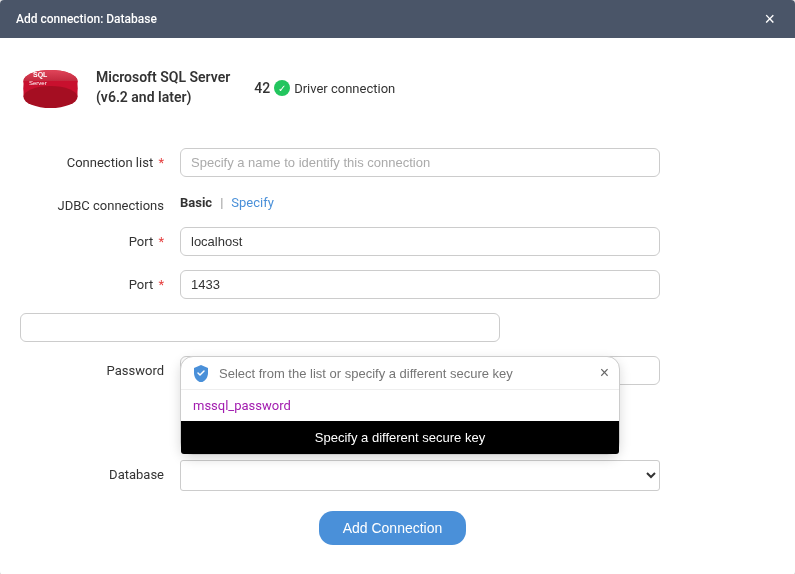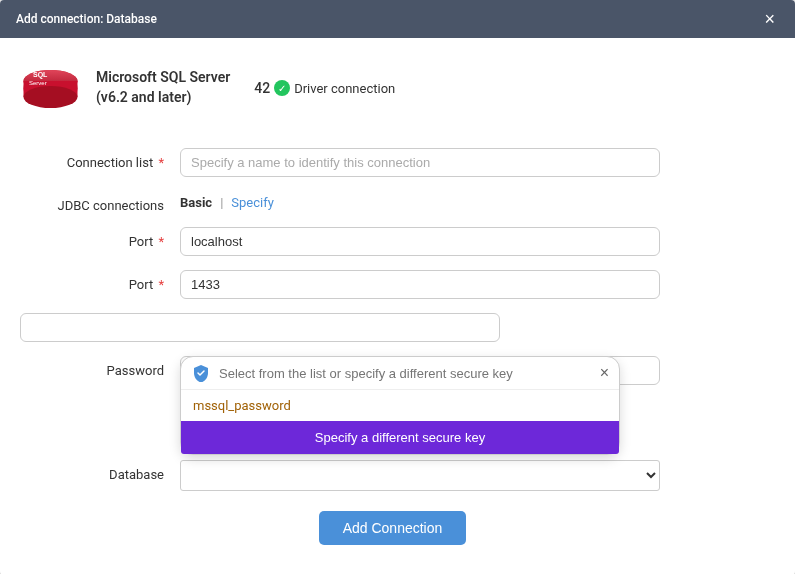--- a/index.html
+++ b/index.html
@@ -192,25 +192,25 @@
       border: none;
       color: #666;
       cursor: pointer;
       font-size: 16px;
       padding: 0;
       line-height: 1;
     }
     .secure-key-option {
       padding: 8px 12px;
       font-size: 13px;
-      color: #a16207;
+      color: #a21caf;
       cursor: pointer;
     }
     .secure-key-btn {
-      background: #6d28d9;
+      background: #000000;
       color: #fff;
       border: none;
       width: 100%;
       padding: 9px 12px;
       text-align: center;
       font-size: 13px;
       cursor: pointer;
       border-radius: 0 0 3px 3px;
     }
     .database-select {
@@ -229,21 +229,21 @@
       align-items: center;
       justify-content: center;
       margin-top: 20px;
       margin-bottom: 10px;
     }
     .add-connection-btn {
       background: #4a90d9;
       color: #fff;
       border: none;
       padding: 9px 24px;
-      border-radius: 5px;
+      border-radius: 14px;
       font-size: 14px;
       cursor: pointer;
     }
   </style>
 </head>
 <body>
 
 <div class="modal">
 
   <div class="modal-header">

